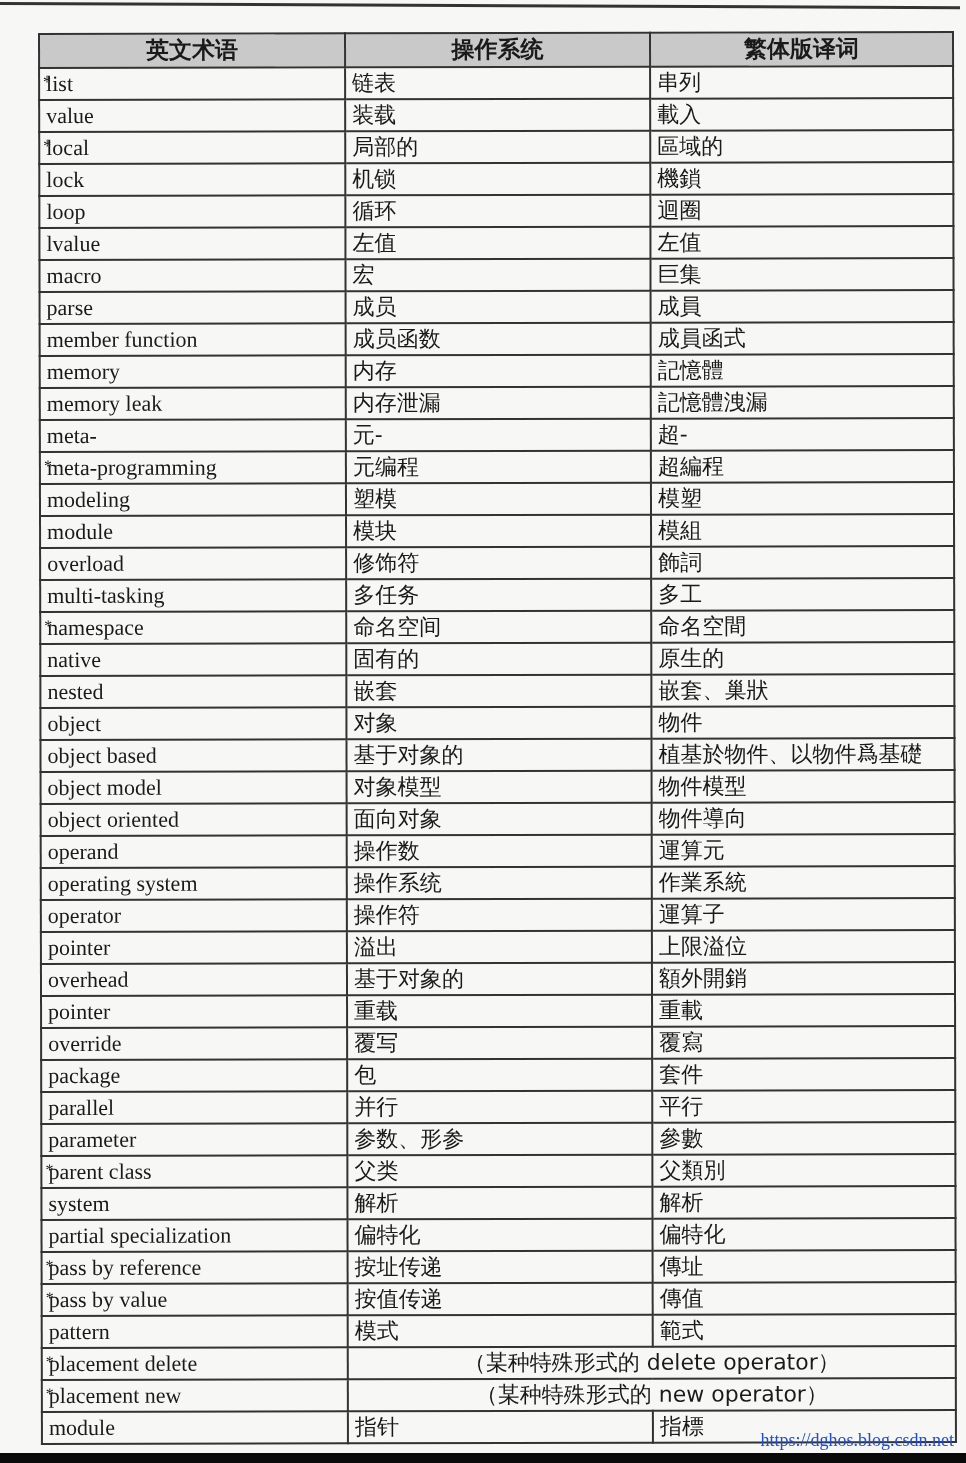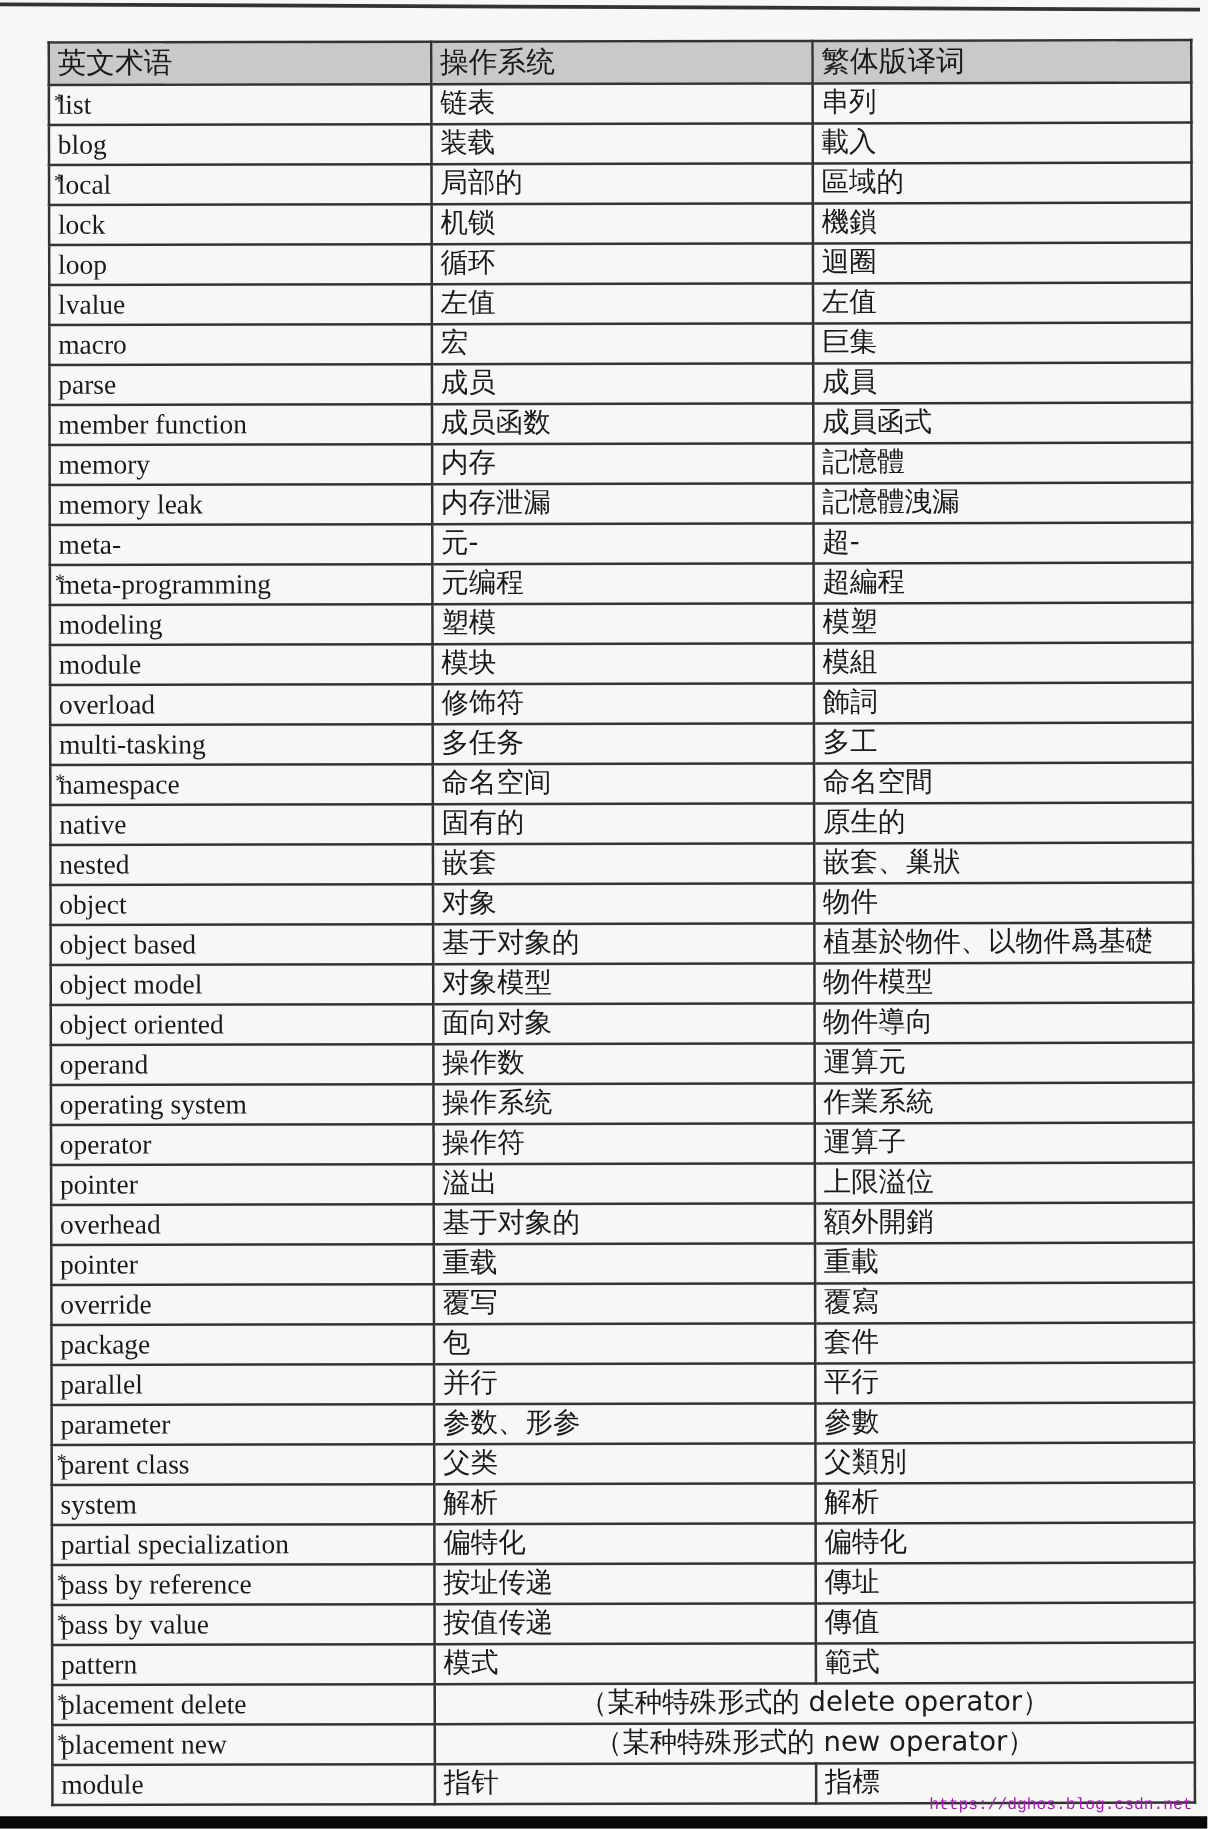--- a/index.html
+++ b/index.html
@@ -2,31 +2,31 @@
 <html><head>
 <meta charset="utf-8">
 <style>
   html, body { margin: 0; padding: 0; }
   body {
     width: 966px; height: 1463px; background: #f7f7f5; position: relative; overflow: hidden;
     font-family: "Liberation Serif", "DejaVu Serif", serif; color: #1a1a1a;
   }
   .top-rule { position: absolute; left: 0; top: 2px; width: 960px; height: 3px; background: #333; transform: rotate(0.25deg); transform-origin: left; }
   .bottom-band { position: absolute; left: 0; bottom: 0; width: 966px; height: 10px; background: #0a0a0a; }
-  .watermark { position: absolute; right: 12px; bottom: 12px; font-family: Liberation Mono, monospace; font-size: 13px; color: #a21caf; }
+  .watermark { position: absolute; right: 12px; bottom: 12px; font-family: Liberation Serif, serif; font-size: 18px; color: #1d4ed8; }
   table.glossary {
     position: absolute; left: 38px; top: 33px; width: 914px;
     border-collapse: collapse; table-layout: fixed;
     transform: rotate(-0.12deg); transform-origin: top left;
   }
   table.glossary th, table.glossary td {
     border: 2px solid #333; padding: 0 6px; height: 30px; font-size: 22px;
     white-space: nowrap; overflow: hidden; line-height: 30px;
   }
-  table.glossary th { background: #c9c9c9; font-weight: normal; height: 32px; font-size: 23px; text-align: left; }
+  table.glossary th { background: #c9c9c9; font-weight: bold; height: 32px; font-size: 23px; text-align: center; }
   col.c1 { width: 306px; } col.c2 { width: 305px; } col.c3 { width: 303px; }
   td.en { padding-left: 16px; position: relative; }
   td.en .star { position: absolute; left: 3px; top: -2px; font-size: 16px; }
   td.zh { font-family: "DejaVu Sans", sans-serif; font-size: 21px; }
   td.merged { text-align: center; font-family: "DejaVu Sans", sans-serif; font-size: 20px; }
 </style>
 </head>
 <body>
 
 <div class="top-rule"></div>
@@ -44,21 +44,21 @@
       <th>繁体版译词</th>
     </tr>
   </thead>
   <tbody id="tbody">
       <tr>
         <td class="en"><span class="star">*</span><span>list</span></td>
         <td class="zh">链表</td>
         <td class="zh">串列</td>
       </tr>
       <tr>
-        <td class="en"><span>blog</span></td>
+        <td class="en"><span>value</span></td>
         <td class="zh">装载</td>
         <td class="zh">載入</td>
       </tr>
       <tr>
         <td class="en"><span class="star">*</span><span>local</span></td>
         <td class="zh">局部的</td>
         <td class="zh">區域的</td>
       </tr>
       <tr>
         <td class="en"><span>lock</span></td>

